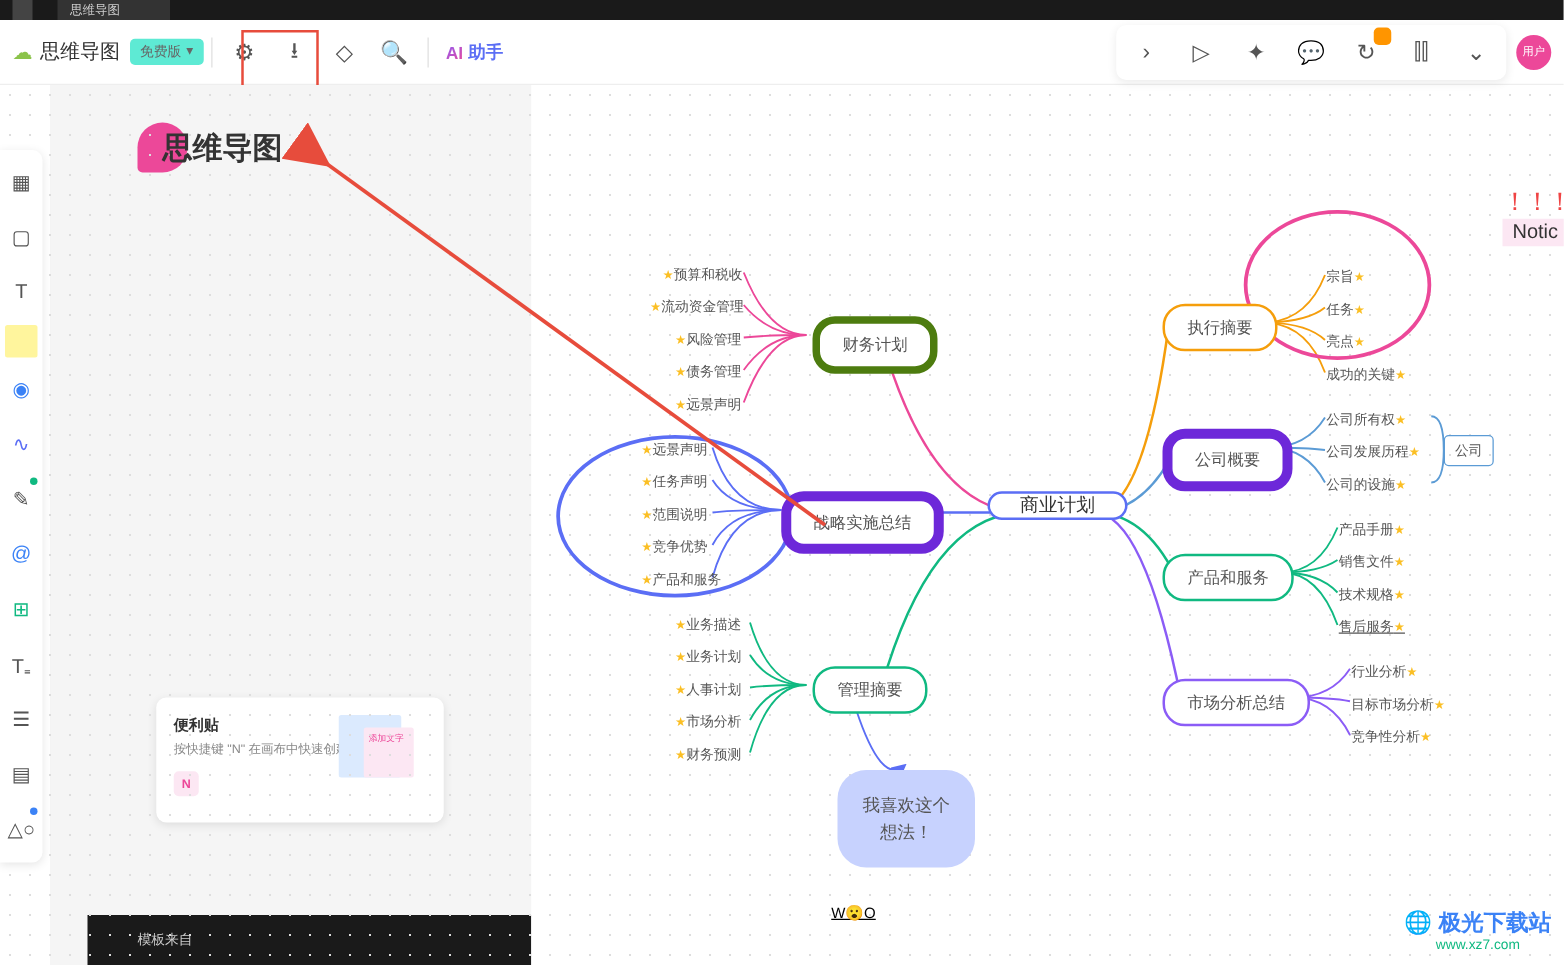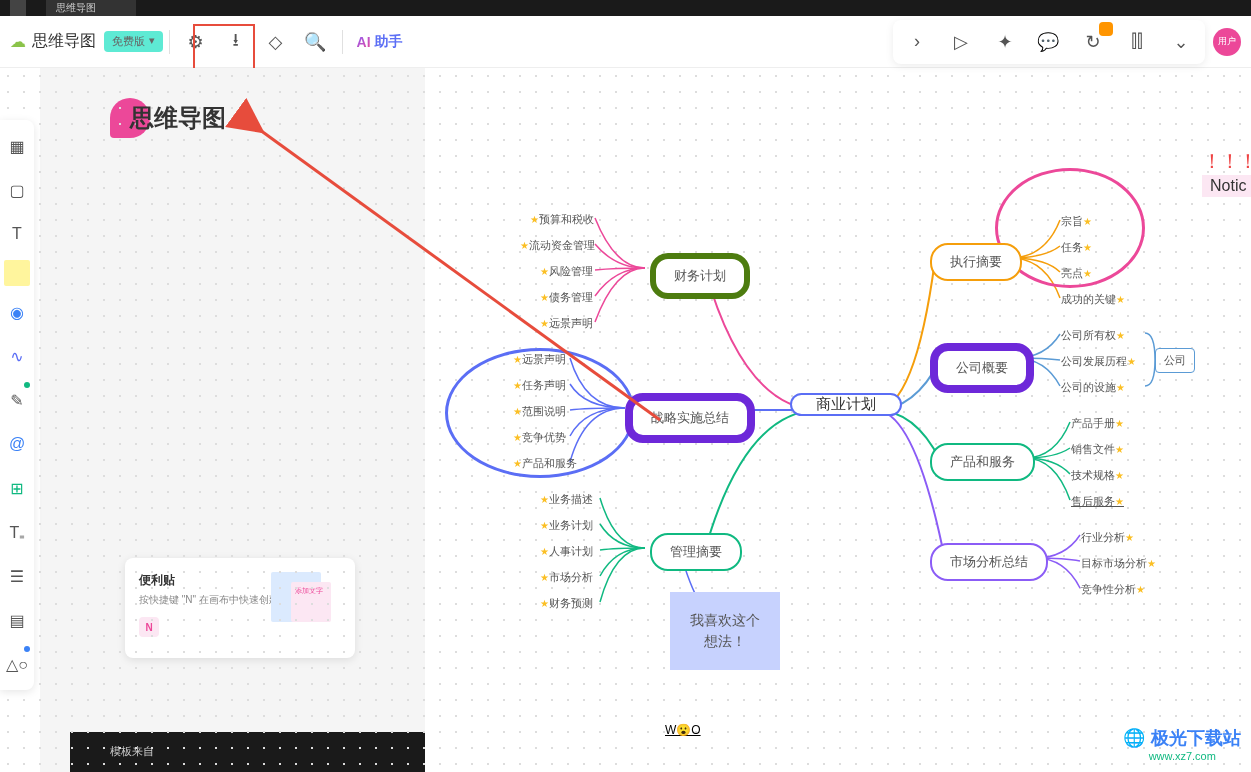--- a/index.html
+++ b/index.html
@@ -276,21 +276,21 @@
 
   <div class="leaf" style="left:656px;top:462px;"><span>行业分析</span><span class="star">★</span></div>
   <div class="leaf" style="left:656px;top:488px;"><span>目标市场分析</span><span class="star">★</span></div>
   <div class="leaf" style="left:656px;top:514px;"><span>竞争性分析</span><span class="star">★</span></div>
 
   <div class="note-sticker">
     <div class="ex">！！！</div>
     <div class="txt">Notic</div>
   </div>
 
-  <div class="idea-box" style="left:245px;top:524px;">我喜欢这个想法！</div>
+  <div class="idea-box" style="left:245px;top:548px;border-radius:23px;">我喜欢这个想法！</div>
   <div class="emoji-row" style="left:240px;top:655px;">W😮O</div>
 
 </div>
 
 <div class="watermark">
   <div class="wm1">🌐 <span>极光下载站</span></div>
   <div class="wm2">www.xz7.com</div>
 </div>
 
 </body></html>

